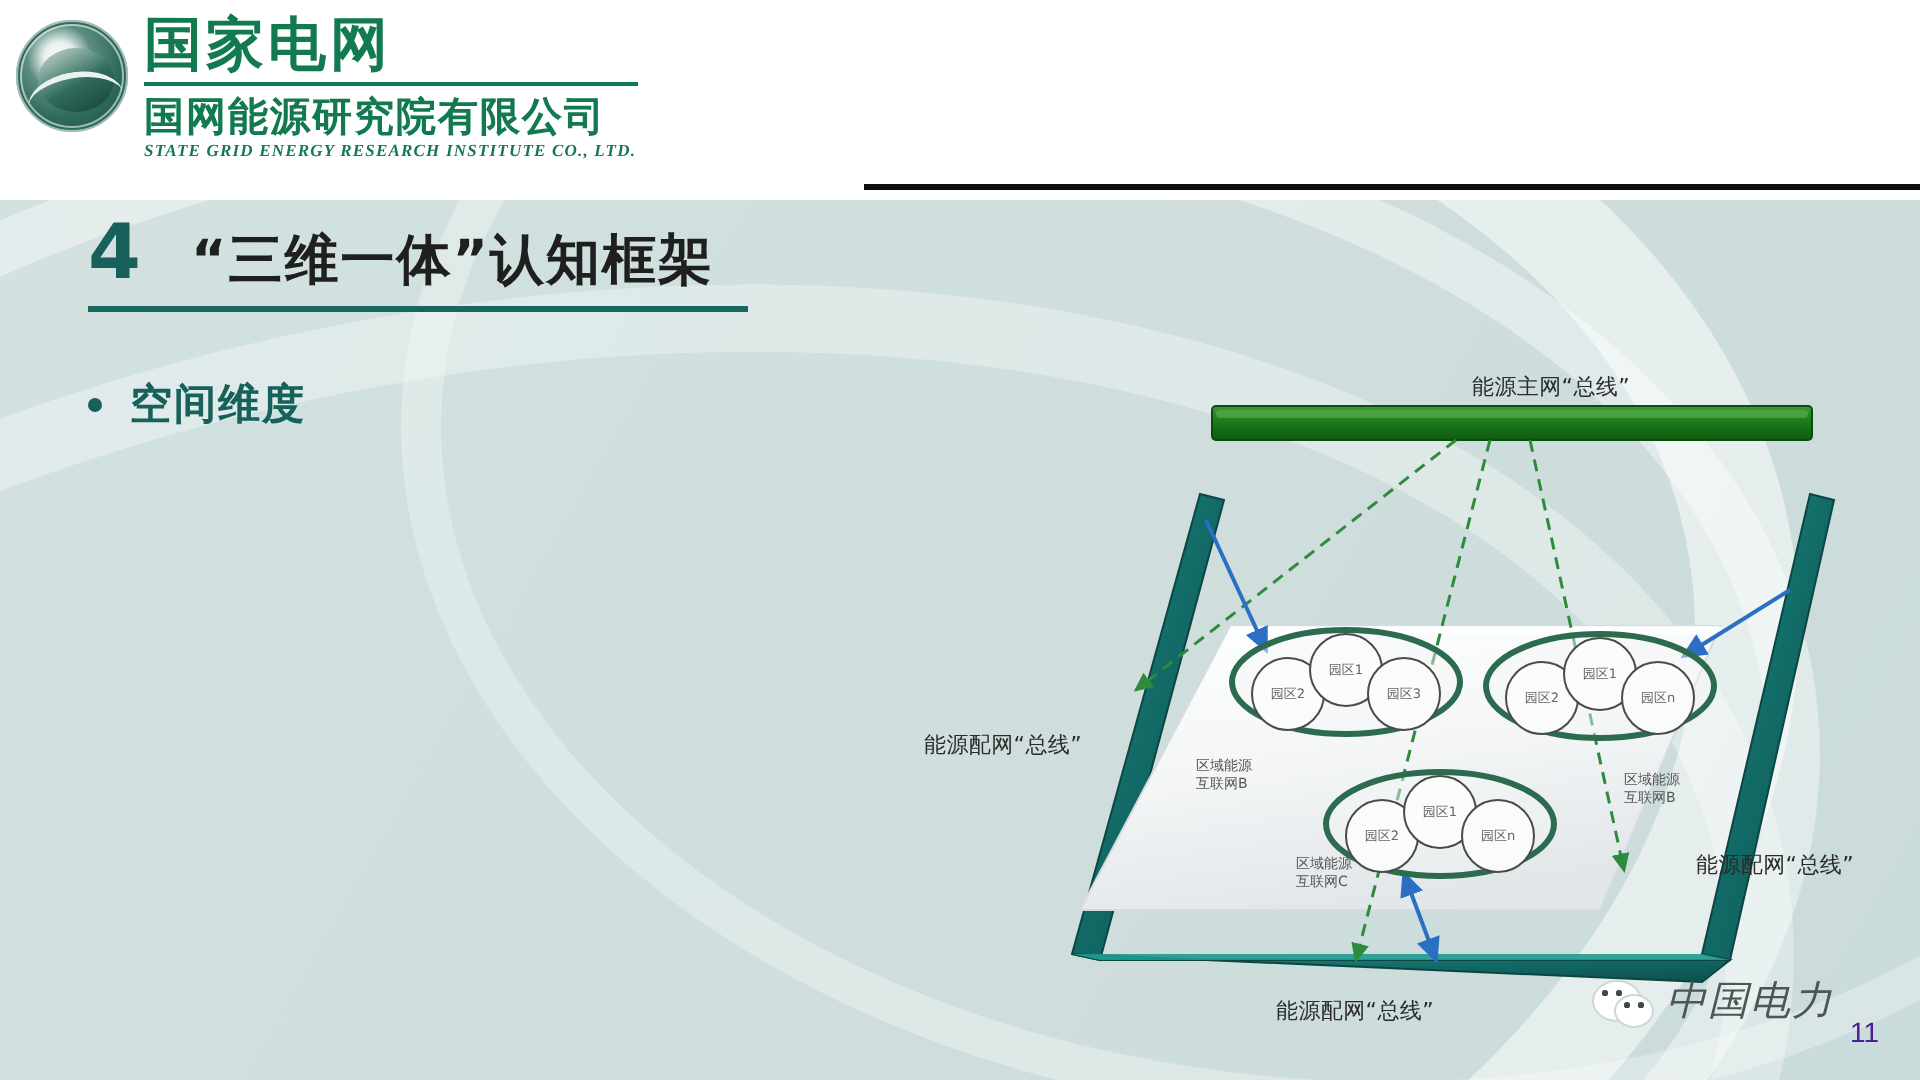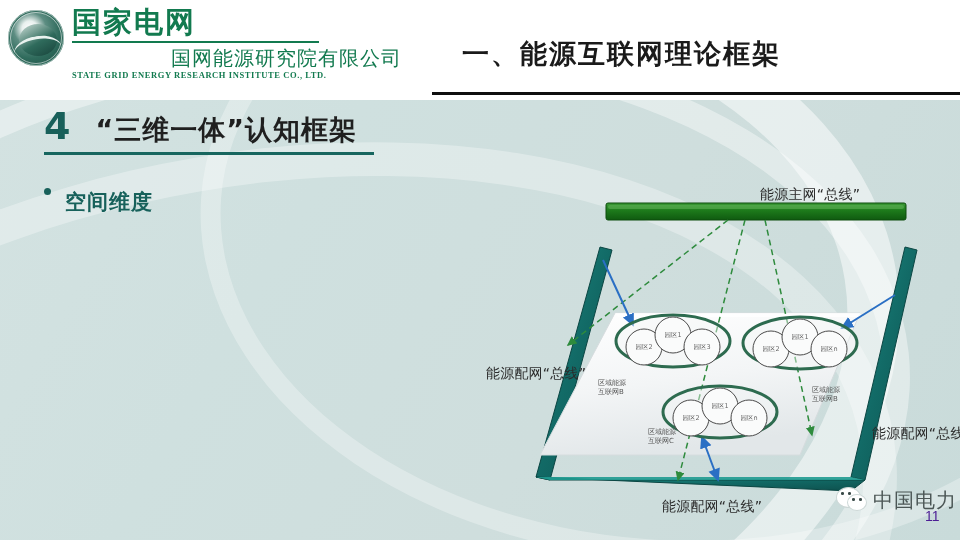--- a/index.html
+++ b/index.html
@@ -21,24 +21,24 @@
     border-top:3px solid #e9f2ef;border-radius:50% 50% 0 0;transform:rotate(-9deg);}
   .logo-ring{position:absolute;left:8px;top:10px;width:56px;height:56px;border-radius:50%;
     border:3px double #ffffff;box-sizing:border-box;opacity:.55;}
 
   .brand{position:absolute;left:72px;top:6px;width:330px;}
   .brand-cn{font-family:"DejaVu Sans","Liberation Sans",sans-serif;font-size:29px;font-weight:bold;
     color:#127a4f;letter-spacing:2px;line-height:32px;}
   .brand-en{font-family:"Liberation Serif","DejaVu Serif",serif;font-size:21px;font-weight:bold;
     color:#127a4f;letter-spacing:1px;line-height:23px;}
   .brand-rule{margin:3px 0 4px 0;height:2px;background:#127a4f;width:247px;}
-  .inst-cn{font-family:"DejaVu Sans","Liberation Sans",sans-serif;font-size:20px;font-weight:normal;
-    color:#127a4f;letter-spacing:1px;line-height:23px;text-align:right;}
+  .inst-cn{font-family:"DejaVu Sans","Liberation Sans",sans-serif;font-size:20px;font-weight:bold;
+    color:#127a4f;letter-spacing:1px;line-height:23px;}
   .inst-en{font-family:"Liberation Serif","DejaVu Serif",serif;font-size:8.5px;font-weight:bold;
-    color:#127a4f;letter-spacing:.6px;line-height:11px;}
+    color:#127a4f;letter-spacing:.6px;line-height:11px;font-style:italic;}
 
   .slide-title{position:absolute;left:462px;top:36px;font-family:"DejaVu Sans","Liberation Sans",sans-serif;
     font-size:27px;font-weight:bold;color:#1a1a1a;letter-spacing:2px;white-space:nowrap;}
   .title-rule{position:absolute;left:432px;top:92px;width:528px;height:3px;background:#0f0f0f;}
 
   
   .body-bg{position:absolute;left:0;top:100px;width:960px;height:440px;
     background:linear-gradient(120deg,#d3e2e1 0%,#cfe0df 30%,#cfdedd 60%,#c9dbda 100%);overflow:hidden;}
   .swoosh{position:absolute;background:rgba(255,255,255,.55);border-radius:50%;}
   .sw1{left:-380px;top:-140px;width:1180px;height:720px;border:52px solid rgba(255,255,255,.50);
@@ -54,39 +54,39 @@
   .sec{position:absolute;left:44px;top:106px;z-index:10;}
   .sec-row{display:flex;align-items:baseline;}
   .sec-num{font-family:"DejaVu Sans","Liberation Sans",sans-serif;font-size:38px;font-weight:bold;
     color:#18605a;line-height:40px;}
   .sec-txt{font-family:"DejaVu Sans","Liberation Sans",sans-serif;font-size:27px;font-weight:bold;
     color:#1f1f1f;margin-left:25px;letter-spacing:1px;line-height:40px;}
   .sec-rule{margin-top:2px;width:330px;height:3px;background:#17665f;}
 
   
   .txtcol{position:absolute;left:44px;top:188px;width:404px;z-index:10;}
-  .bullet-row{display:flex;margin-bottom:8px;}
+  .bullet-row{display:flex;align-items:center;margin-bottom:8px;}
   .bullet-dot{width:7px;height:7px;border-radius:50%;background:#18605a;margin-right:14px;flex:0 0 auto;}
   .bullet-label{font-family:"DejaVu Sans","Liberation Sans",sans-serif;font-size:21px;font-weight:bold;
     color:#17615b;letter-spacing:1px;}
   .para{font-family:"DejaVu Sans","Liberation Sans",sans-serif;font-size:19.5px;color:#111111;
     line-height:35px;text-align:justify;text-indent:38px;letter-spacing:.3px;}
   .para b{font-weight:bold;}
 
   
   .diagram{position:absolute;left:440px;top:150px;width:520px;height:390px;z-index:9;}
   .diagram svg{display:block;}
   .dlabel{position:absolute;font-family:"DejaVu Sans","Liberation Sans",sans-serif;
-    font-size:14px;color:#2b2b2b;white-space:nowrap;letter-spacing:.2px;margin-left:24px;}
+    font-size:11px;color:#2b2b2b;white-space:nowrap;letter-spacing:.2px;}
   .dlabel-sm{position:absolute;font-family:"DejaVu Sans","Liberation Sans",sans-serif;
     font-size:7px;color:#555555;white-space:nowrap;line-height:9px;}
   .clabel{font-family:"DejaVu Sans","Liberation Sans",sans-serif;font-size:6.5px;fill:#666666;}
 
   
-  .wm{position:absolute;left:836px;top:487px;display:flex;align-items:flex-start;z-index:30;}
+  .wm{position:absolute;left:796px;top:487px;display:flex;align-items:flex-end;z-index:30;font-style:italic;}
   .wm-icon{position:relative;width:30px;height:24px;margin-right:7px;}
   .wm-b1{position:absolute;left:0;top:0;width:23px;height:19px;border-radius:50%;background:#ffffff;
     border:1.6px solid #cdd8d7;}
   .wm-b2{position:absolute;left:11px;top:7px;width:18px;height:15px;border-radius:50%;background:#ffffff;
     border:1.6px solid #cdd8d7;}
   .wm-e{position:absolute;width:2.6px;height:2.6px;border-radius:50%;background:#3a4a48;}
   .wm-text{font-family:"DejaVu Sans","Liberation Sans",sans-serif;font-size:20px;color:#4b5655;letter-spacing:1px;}
   .pagenum{position:absolute;left:925px;top:508px;font-family:"Liberation Sans",sans-serif;
     font-size:14px;color:#4c1d95;z-index:30;}
 </style>
@@ -104,21 +104,20 @@
 
   <div class="header">
     <div class="logo-mark"></div>
     <div class="logo-ring"></div>
     <div class="brand">
       <div class="brand-cn">国家电网</div>
       <div class="brand-rule"></div>
       <div class="inst-cn">国网能源研究院有限公司</div>
       <div class="inst-en">STATE GRID ENERGY RESEARCH INSTITUTE CO., LTD.</div>
     </div>
-    <div class="slide-title">一、能源互联网理论框架</div>
     <div class="title-rule"></div>
   </div>
 
   <div class="sec">
     <div class="sec-row">
       <span class="sec-num">4</span>
       <span class="sec-txt">“三维一体”认知框架</span>
     </div>
     <div class="sec-rule"></div>
   </div>

